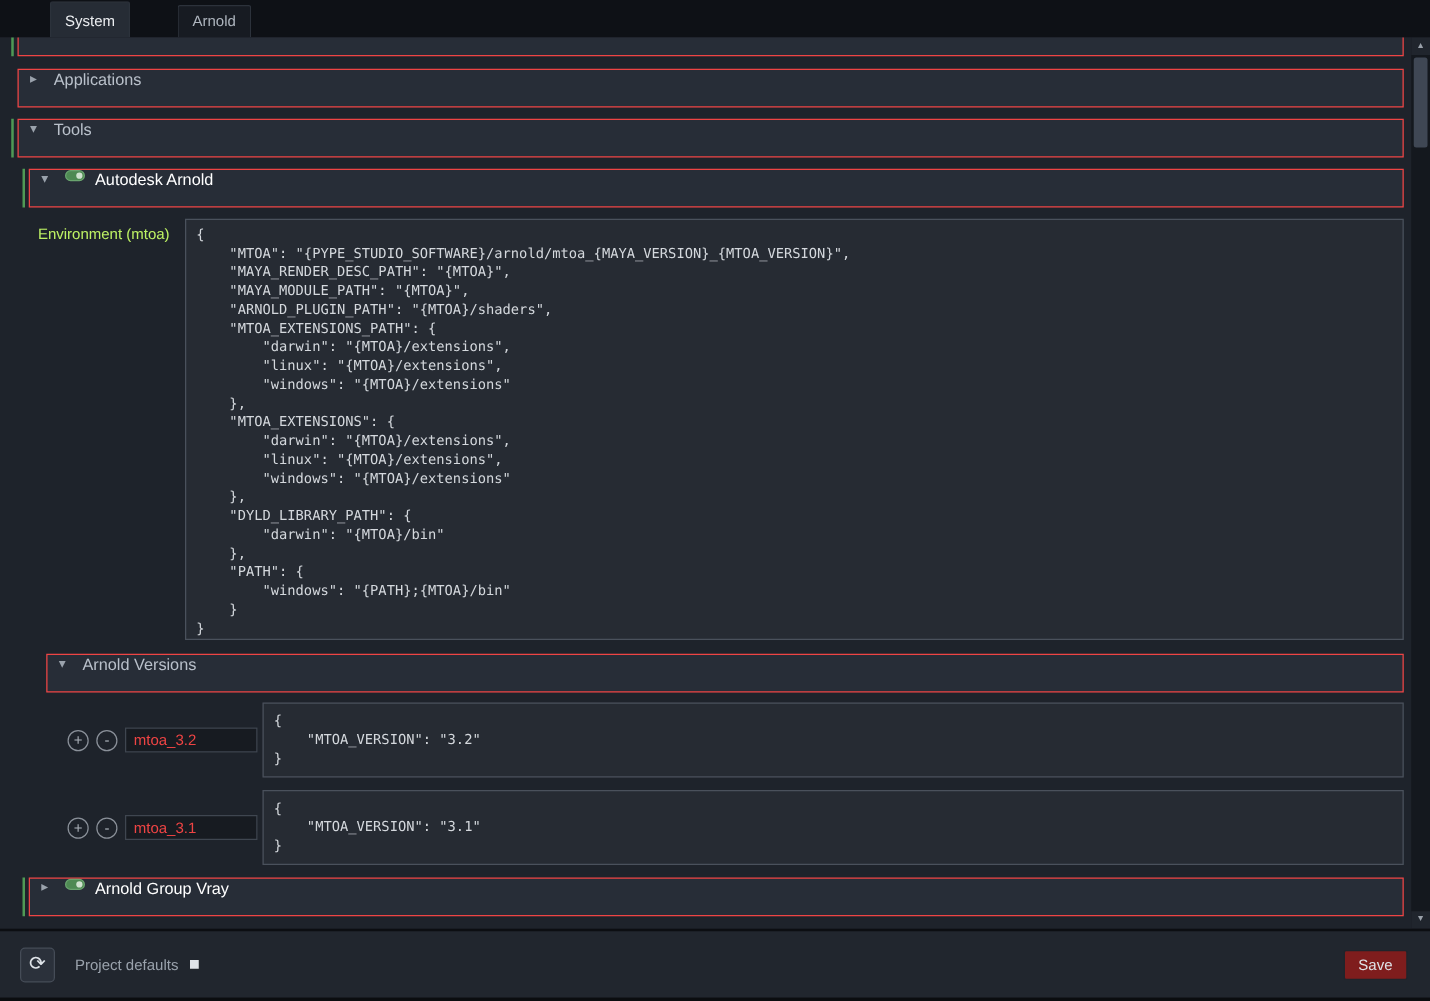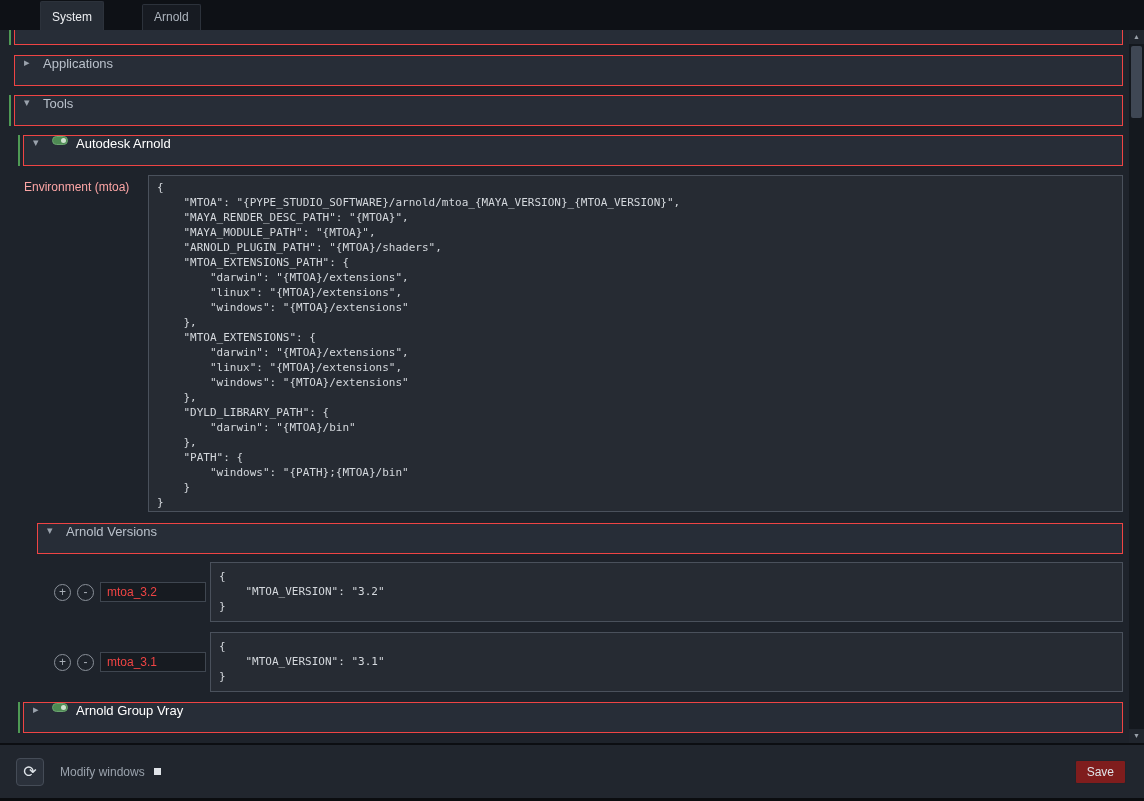--- a/index.html
+++ b/index.html
@@ -70,22 +70,22 @@
     font-family:"DejaVu Sans Mono", monospace;
     font-size:11px; line-height:15px;
     padding:4px 8px;
     resize:none; overflow:hidden; white-space:pre;
     outline:none;
   }
 
   
   .env-row { display:flex; margin-left:10px; margin-top:9px; }
   .env-label {
-    flex:0 0 124px; text-align:left; padding-top:5px; padding-right:6px;
-    color:#fca5a5; font-size:12px;
+    flex:0 0 124px; text-align:center; padding-top:5px; padding-right:6px;
+    color:#bef264; font-size:12px;
   }
   .env-row textarea.code { flex:1; height:337px; }
 
   
   .version-row { display:flex; align-items:stretch; margin-left:40px; }
   .version-controls { display:flex; align-items:center; gap:6px; flex:0 0 156px; }
   .round-btn {
     width:17px; height:17px; border-radius:50%;
     border:1px solid #8a9099; background:transparent;
     color:#aab0b8; font-size:12px; line-height:14px;
@@ -244,17 +244,17 @@
 </div>
 
 <div class="scrollbar">
   <div class="scroll-btn up">▲</div>
   <div class="scroll-thumb"></div>
   <div class="scroll-btn down">▼</div>
 </div>
 
 <div class="footer">
   <button class="refresh-btn">⟳</button>
-  <span class="modify-label">Modify windows</span>
+  <span class="modify-label">Project defaults</span>
   <span class="modify-box"></span>
   <span class="footer-spacer"></span>
   <button class="save-btn">Save</button>
 </div>
 
 </body></html>

